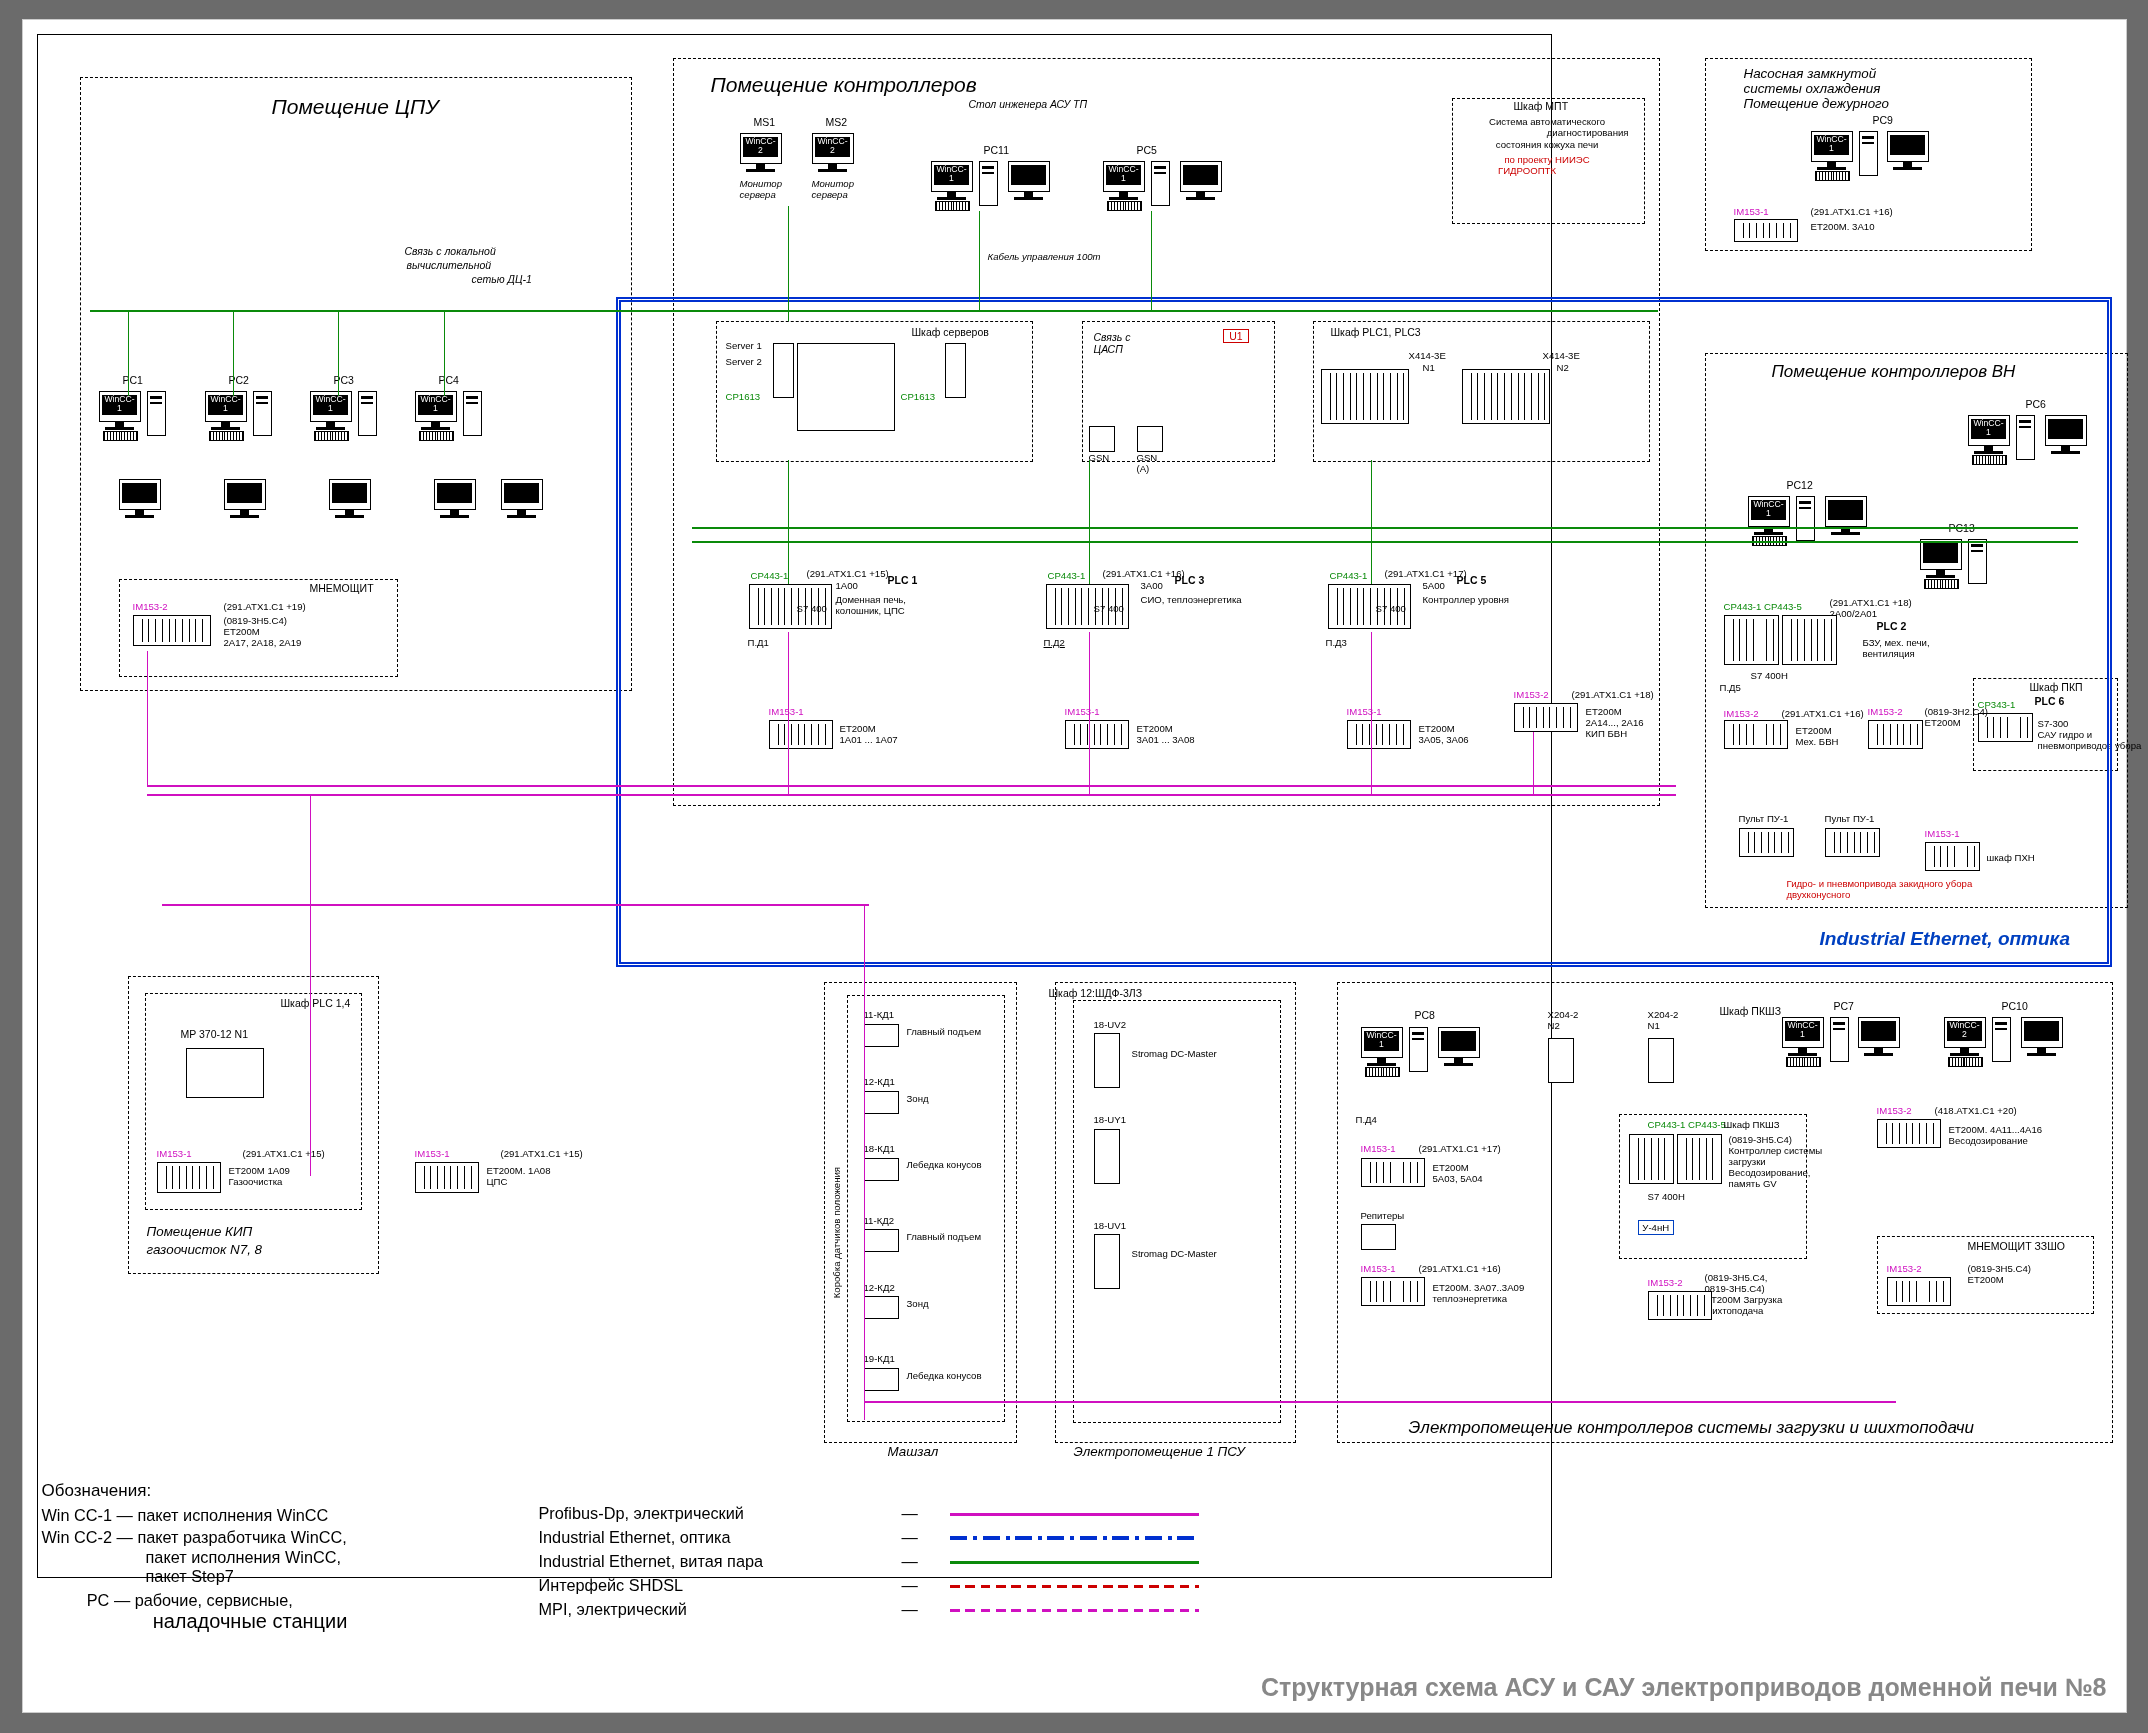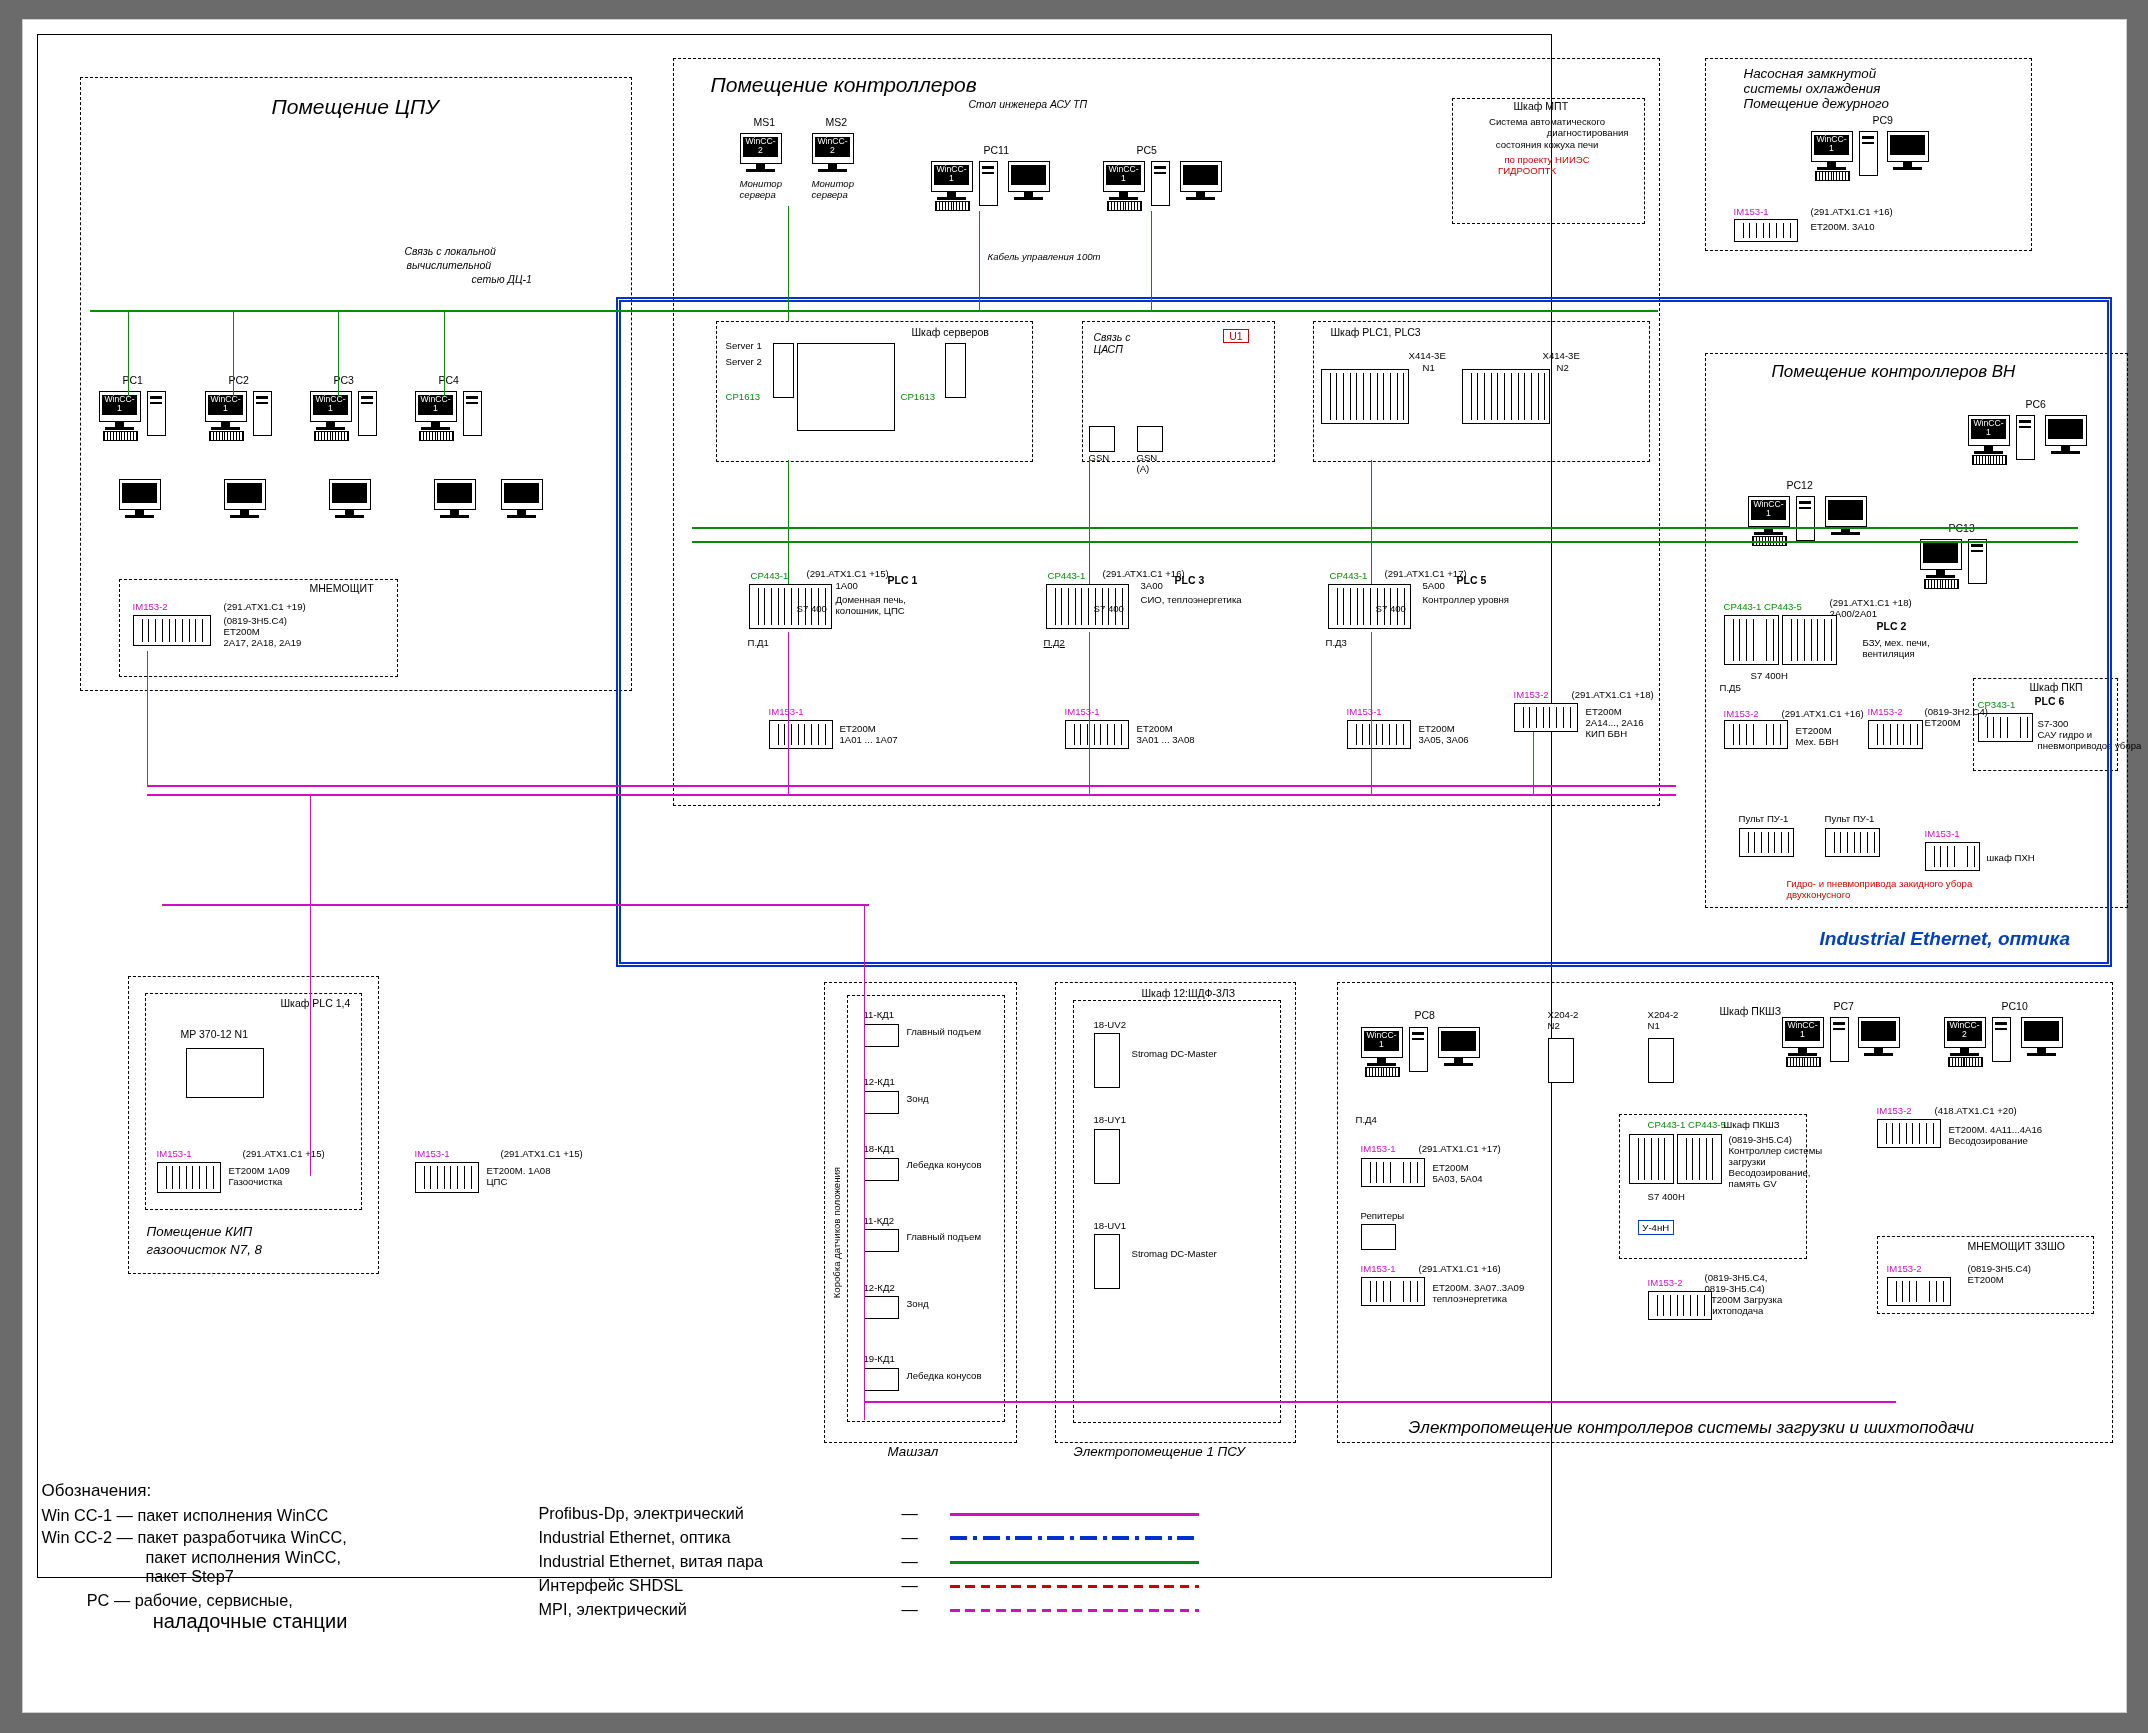--- a/index.html
+++ b/index.html
@@ -200,21 +200,21 @@
   </div>
   <div class="label label-xs" style="left:464px; top:1145px; white-space:pre;">ET200M. 1A08
 ЦПС</div>
 
   <div class="room" style="left:801px; top:962px; width:191px; height:459px;"></div>
   <div class="label label-it" style="left:865px; top:1424px;">Машзал</div>
   <div class="label label-xs" style="left:808px; top:1147px; writing-mode:vertical-rl; transform:rotate(180deg);">Коробка датчиков положения</div>
 
   <div class="room" style="left:1032px; top:962px; width:239px; height:459px;"></div>
   <div class="label label-it" style="left:1051px; top:1424px;">Электропомещение 1 ПСУ</div>
-  <div class="label label-sm" style="left:1119px; top:967px;">Шкаф 12:ШДФ-3ЛЗ</div>
+  <div class="label label-sm" style="left:1026px; top:967px;">Шкаф 12:ШДФ-3ЛЗ</div>
 
   <div class="room" style="left:1314px; top:962px; width:774px; height:459px;"></div>
   <div class="label label-it" style="left:1386px; top:1398px; font-size:17px;">Электропомещение контроллеров системы загрузки и шихтоподачи</div>
 
   <div class="cabinet" style="left:1429px; top:78px; width:191px; height:124px;"></div>
   <div class="label label-sm" style="left:1491px; top:80px;">Шкаф МПТ</div>
   <div class="label label-xs" style="left:1443px; top:96px; text-align:center; width:163px;">Система автоматического</div>
   <div class="label label-xs" style="left:1443px; top:107px; text-align:right; width:163px;">диагностирования</div>
   <div class="label label-xs" style="left:1443px; top:119px; text-align:center; width:163px;">состояния кожуха печи</div>
   <div class="label label-xs label-red" style="left:1443px; top:134px; text-align:center; width:163px;">по проекту НИИЭС</div>
@@ -800,14 +800,15 @@
   <div class="legend-line line-green" style="left:927px; top:1541px; width:249px;"></div>
 
   <div class="label" style="left:516px; top:1556px; font-size:16.3px;">Интерфейс SHDSL</div>
   <div class="label" style="left:879px; top:1556px; font-size:16.3px;">—</div>
   <div class="legend-line line-red-dash" style="left:927px; top:1565px; width:249px;"></div>
 
   <div class="label" style="left:516px; top:1580px; font-size:16.3px;">MPI, электрический</div>
   <div class="label" style="left:879px; top:1580px; font-size:16.3px;">—</div>
   <div class="legend-line line-magenta-dash" style="left:927px; top:1589px; width:249px;"></div>
 
+  <div class="caption">Структурная схема АСУ и САУ электроприводов доменной печи №8</div>
 </div>
 
 
 </body></html>

